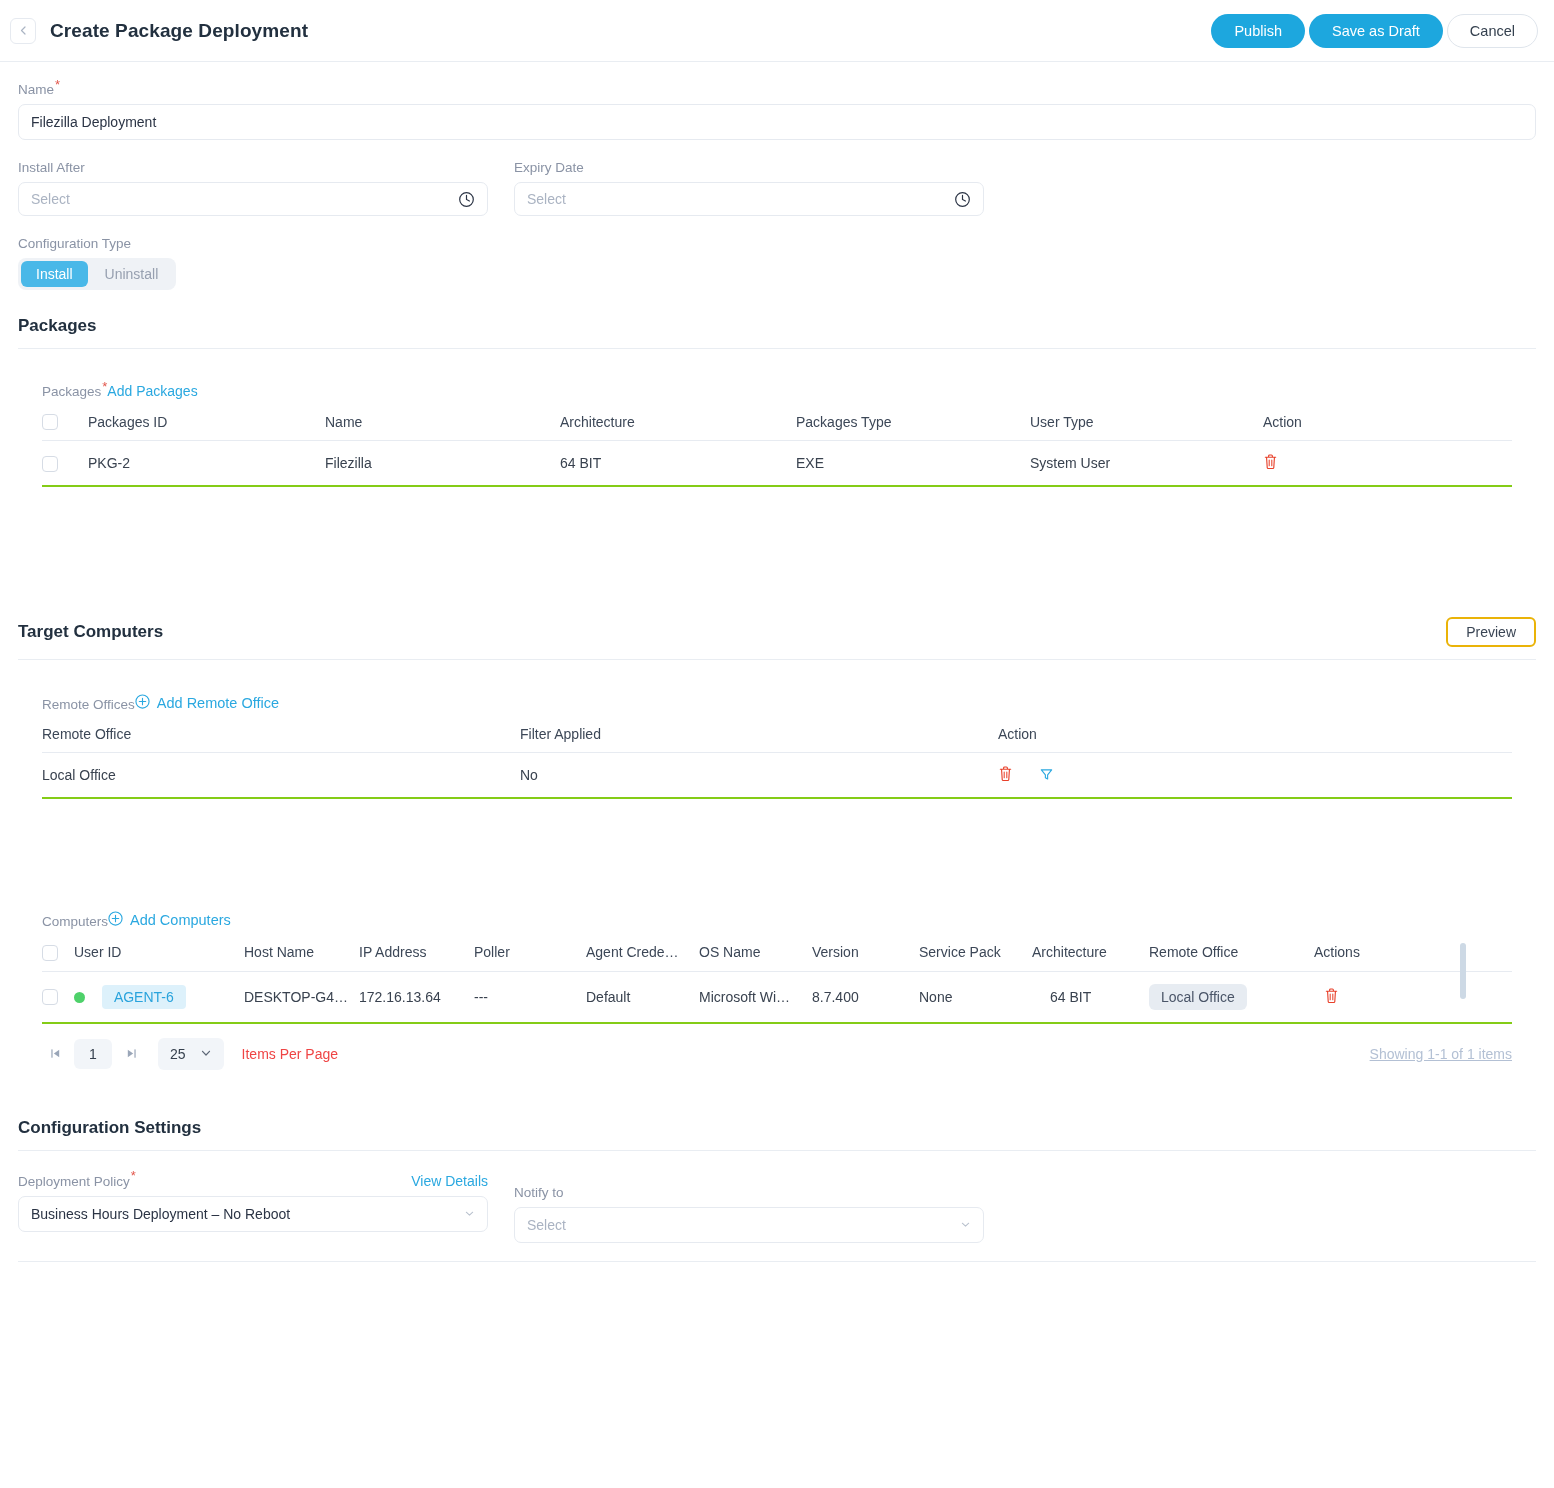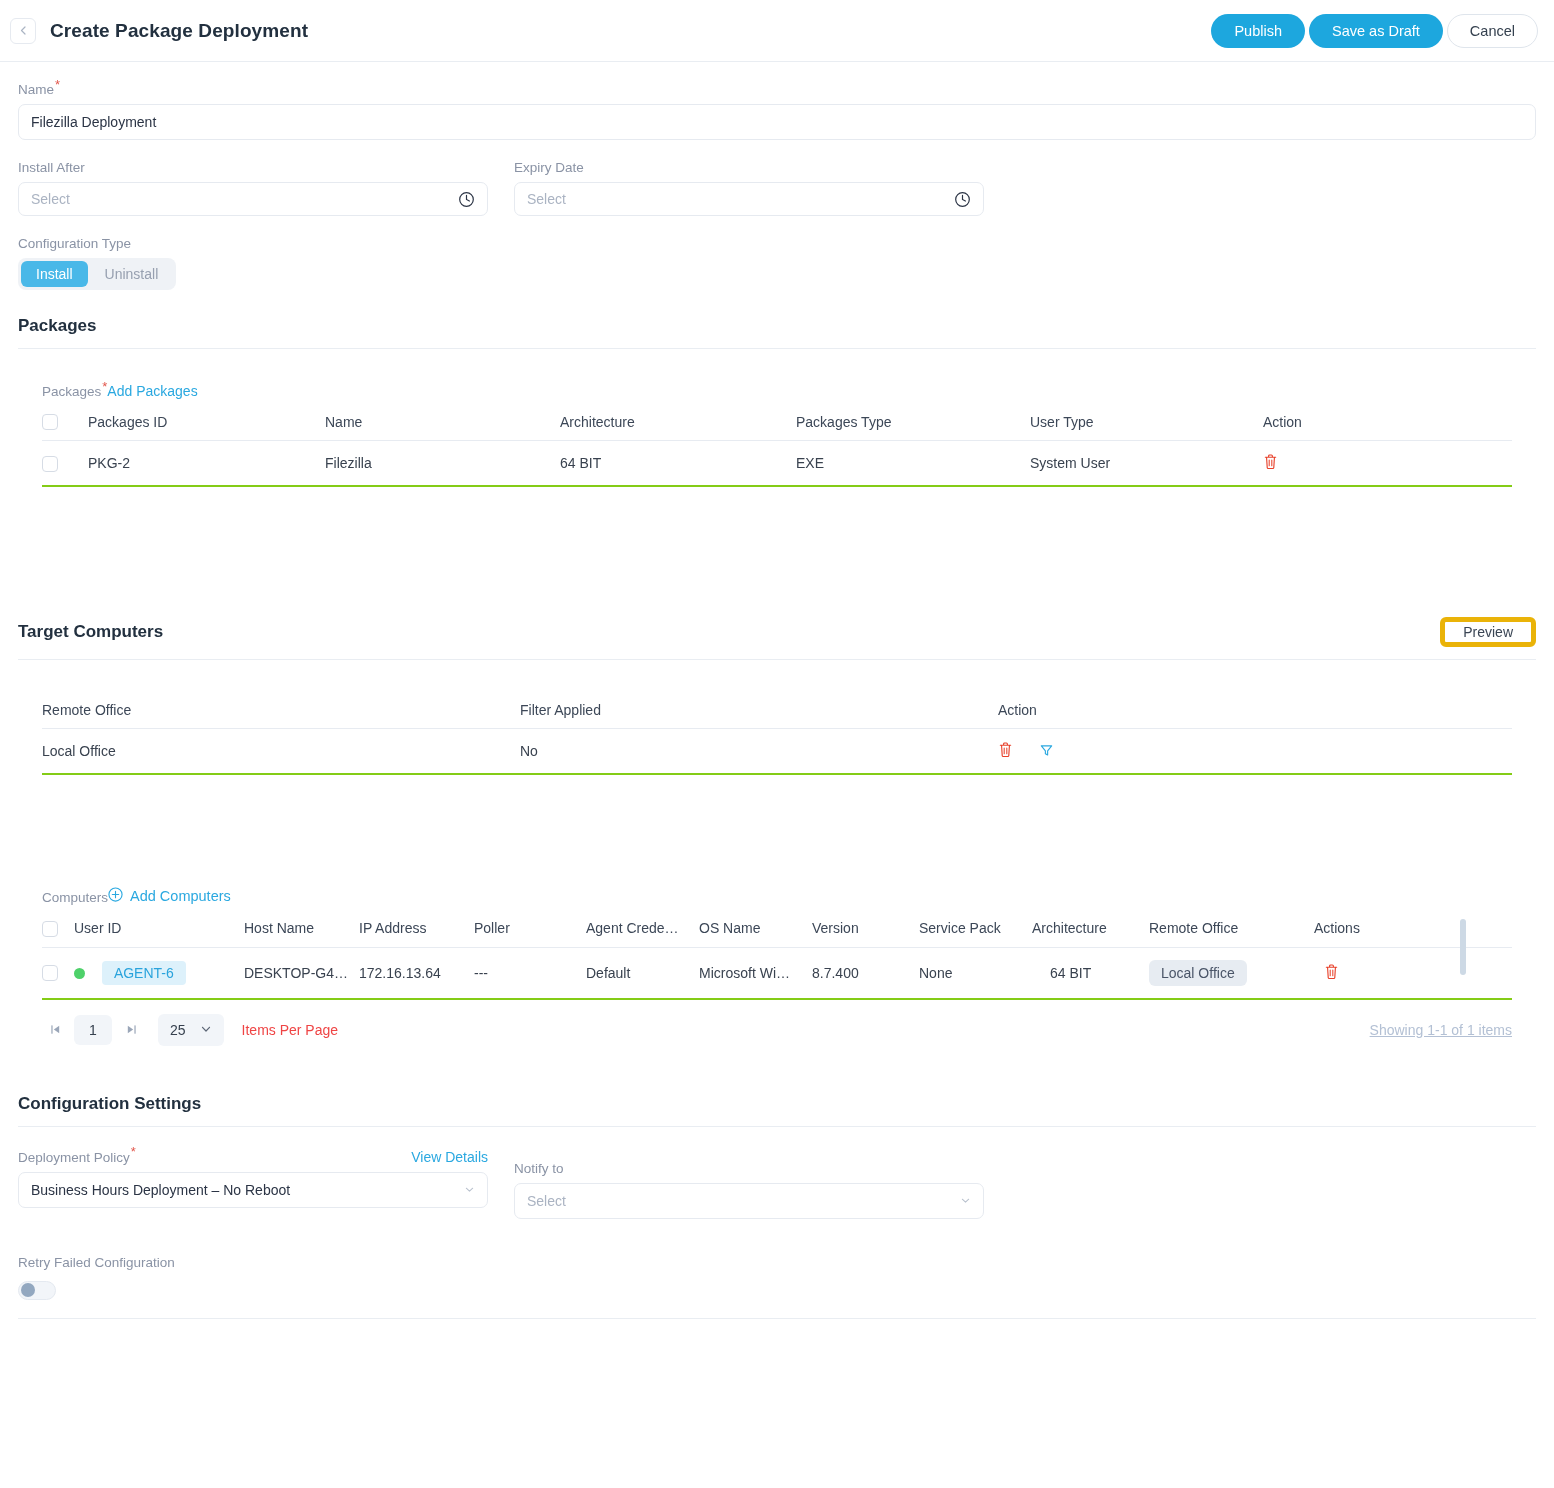--- a/index.html
+++ b/index.html
@@ -66,21 +66,21 @@
   }
   .seg.active{background:#49b8e8;color:#fff;}
 
   
   .section-head{
     display:flex;align-items:center;justify-content:space-between;
     padding-bottom:12px;border-bottom:1px solid #e9edf2;margin-top:26px;
   }
   .section-title{font-size:17px;font-weight:700;color:#22303f;}
   .btn-preview{
-    background:#fff;border:5px solid #eab308;border-radius:6px;font-size:14px;color:#3a4554;
+    background:#fff;border:2px solid #eab308;border-radius:6px;font-size:14px;color:#3a4554;
     padding:0 18px;height:30px;display:inline-flex;align-items:center;cursor:pointer;
   }
 
   
   .table-block{padding:0 24px;}
   .table-cap{
     display:flex;align-items:flex-end;margin-bottom:6px;
   }
   .cap-text{font-size:13.5px;color:#8a93a5;}
   .link{color:#2aa8e0;font-size:14px;cursor:pointer;}
@@ -247,20 +247,32 @@
       </tbody>
     </table>
   </div>
 
   <div class="section-head" style="margin-top:130px;">
     <div class="section-title">Target Computers</div>
     <div class="btn-preview">Preview</div>
   </div>
 
   <div class="table-block" style="margin-top:34px;">
+    <div class="table-cap">
+      <div class="cap-text">Remote Offices</div>
+      <div class="link-add">
+        <span>
+          <svg width="15" height="15" viewBox="0 0 16 16">
+              <circle cx="8" cy="8" r="7" fill="none" stroke="#2aa8e0" stroke-width="1.2"></circle>
+              <path d="M8 4.6v6.8M4.6 8h6.8" stroke="#2aa8e0" stroke-width="1.2" stroke-linecap="round"></path>
+            </svg>
+        </span>
+        <span>Add Remote Office</span>
+      </div>
+    </div>
     <table>
       <thead>
         <tr>
           <th style="width:478px;">Remote Office</th>
           <th style="width:478px;">Filter Applied</th>
           <th>Action</th>
         </tr>
       </thead>
       <tbody>
         <tr>
@@ -397,21 +409,15 @@
         <span class="ph">Select</span>
         <span class="caret">
           <svg width="11" height="11" viewBox="0 0 12 12">
               <polyline points="2.5,4.6 6,7.8 9.5,4.6" fill="none" stroke="#b6bfcc" stroke-width="1.1" stroke-linecap="round" stroke-linejoin="round"></polyline>
             </svg>
         </span>
       </div>
     </div>
   </div>
 
-  <div style="margin-top:36px;">
-    <div class="label-sm">Retry Failed Configuration</div>
-    <div class="toggle" style="margin-top:11px;">
-      <span class="knob"></span>
-    </div>
-  </div>
 
   <div class="divider"></div>
 </div>
 
 </body></html>

